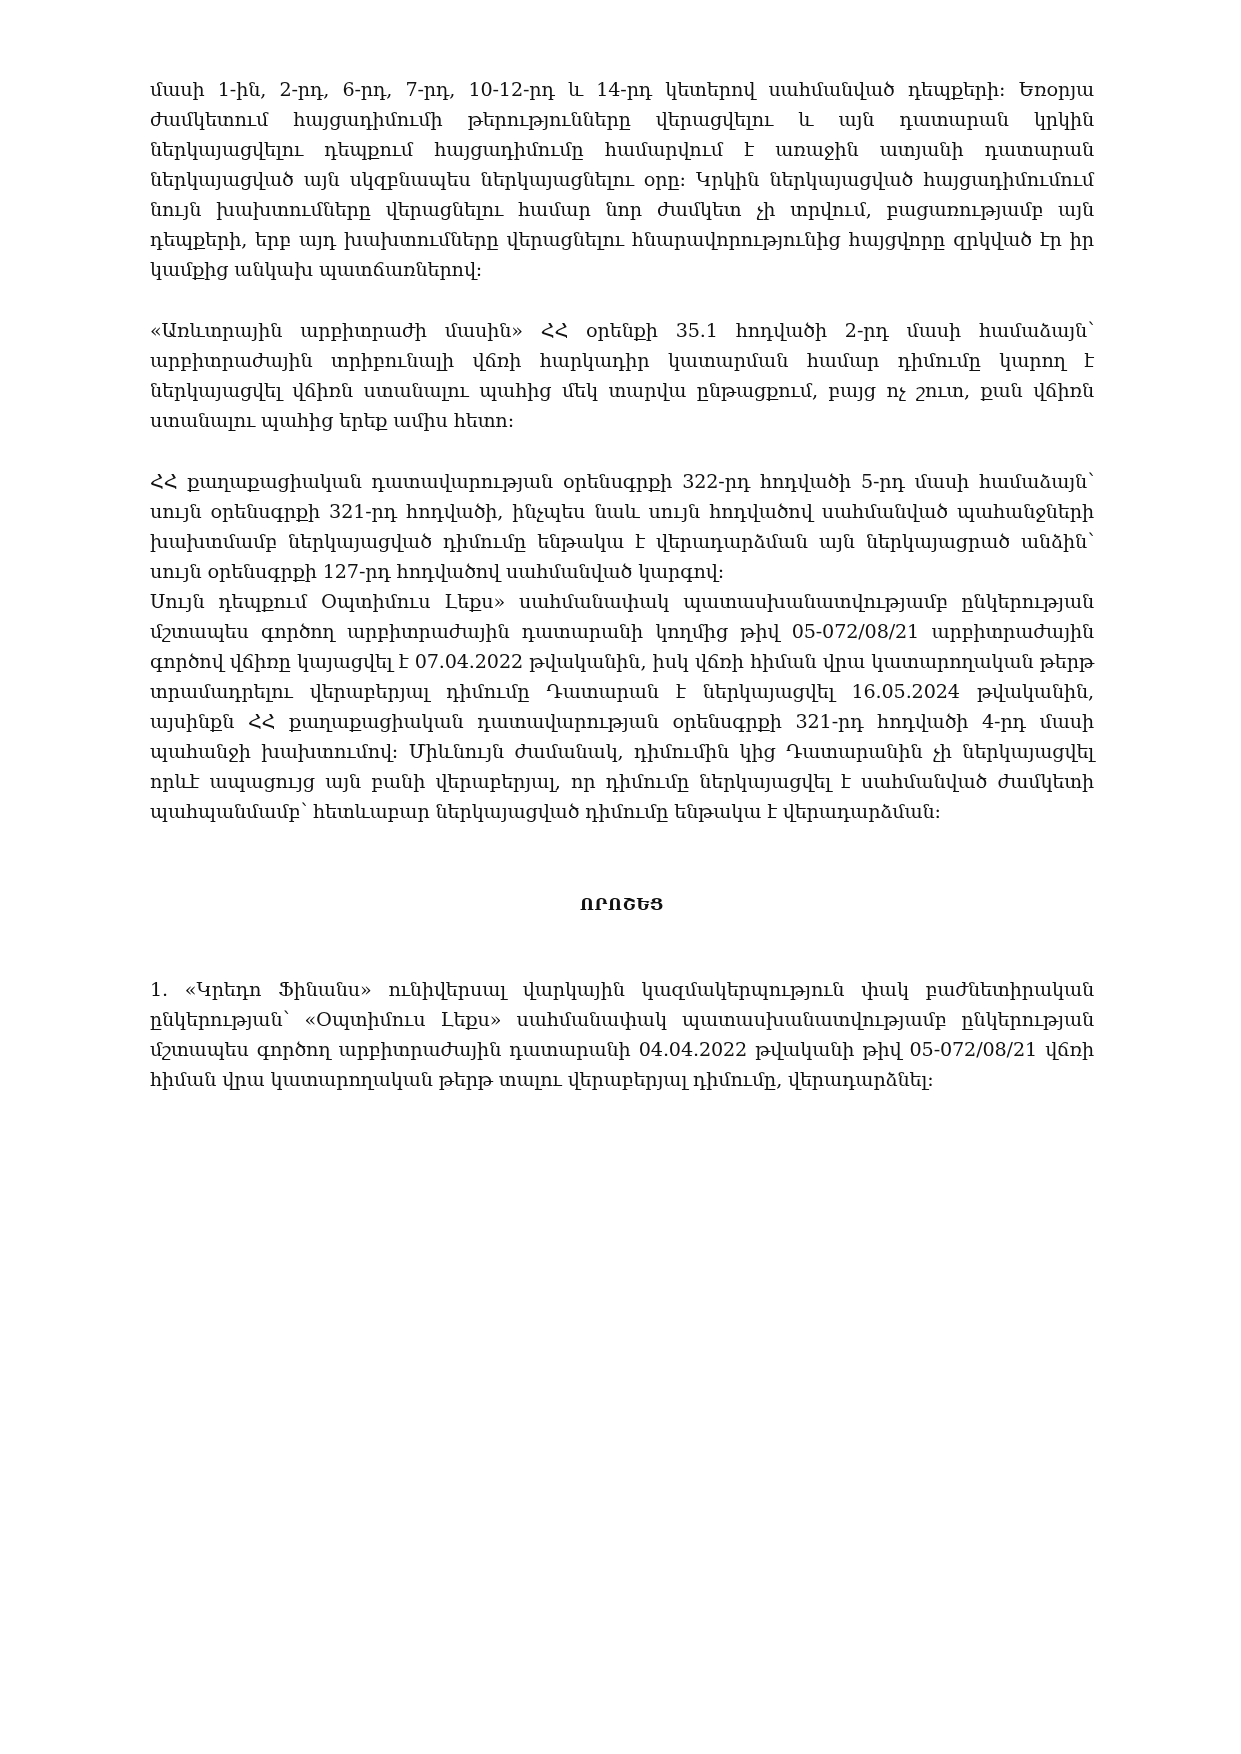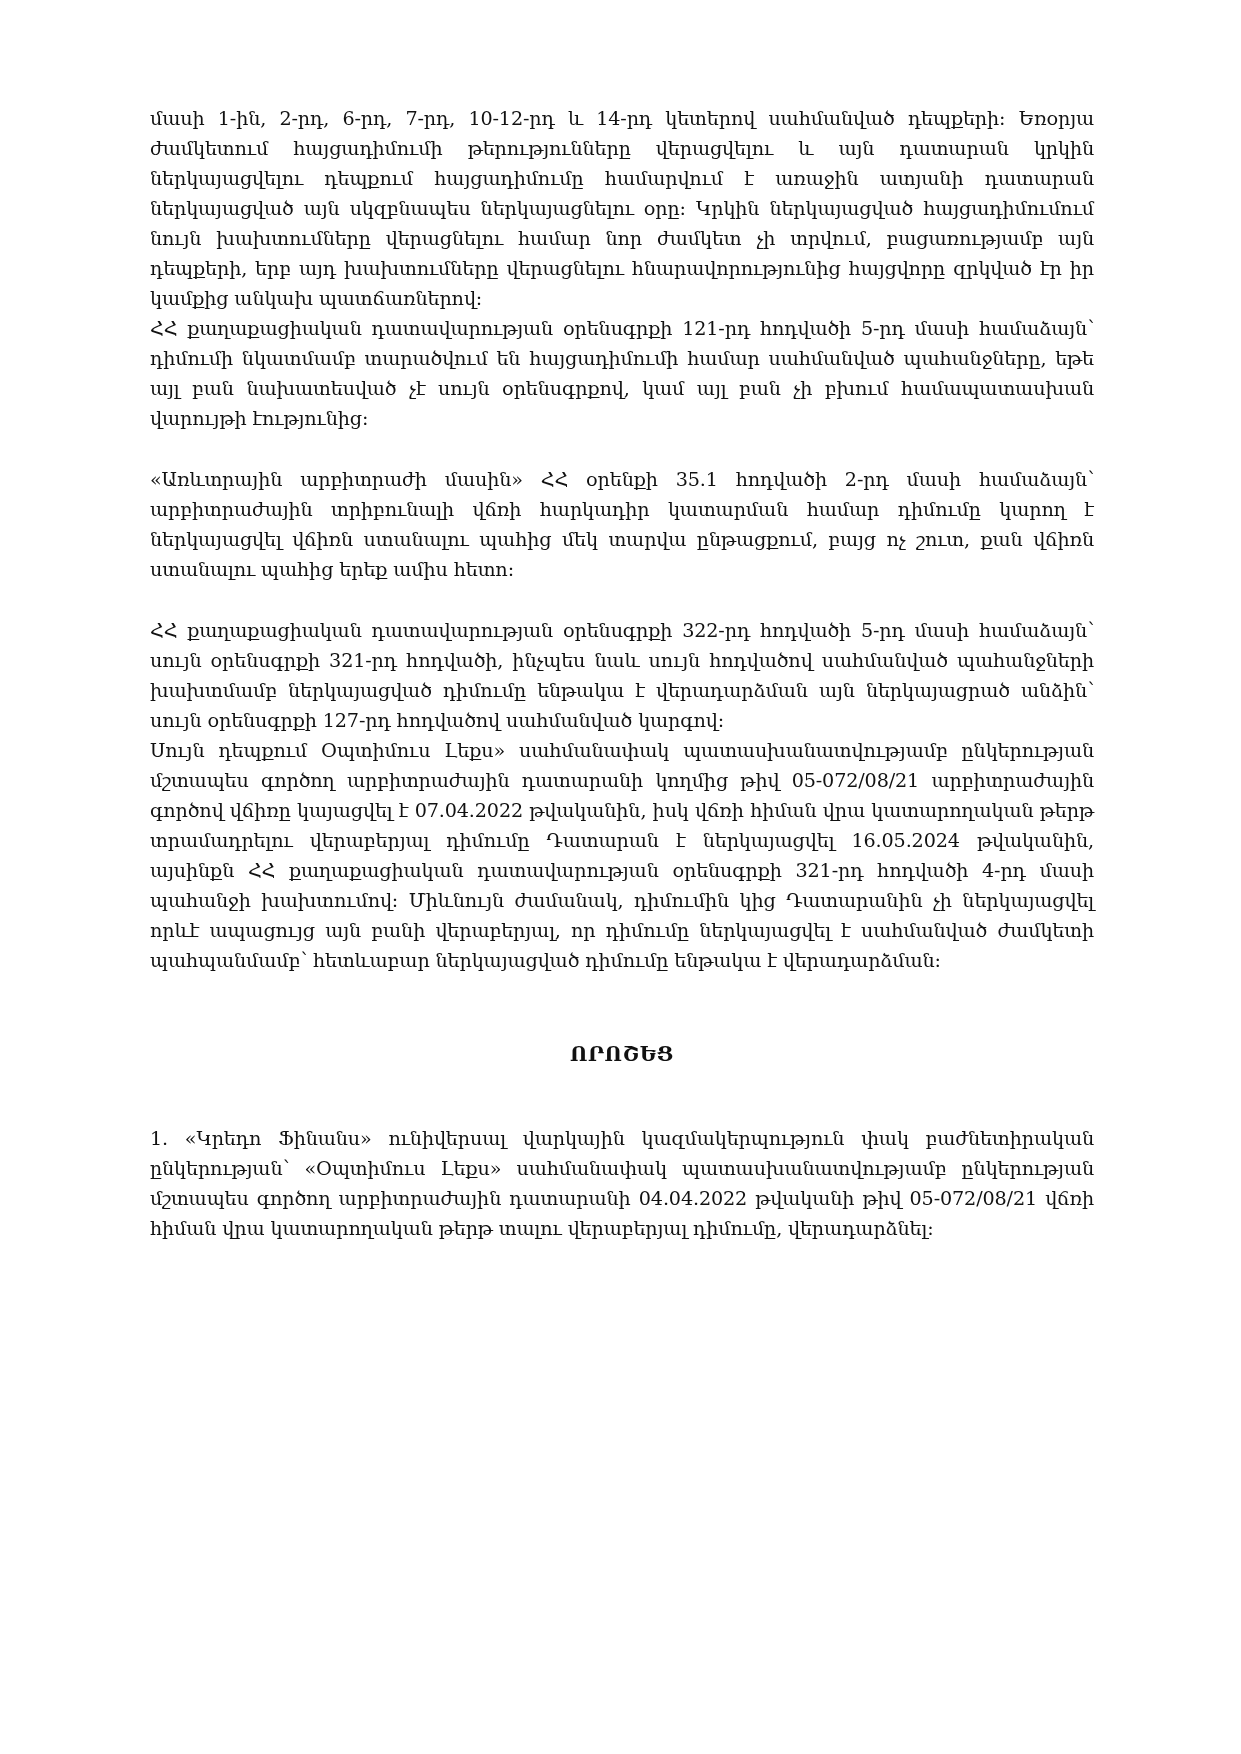--- a/index.html
+++ b/index.html
@@ -11,59 +11,58 @@
       width: 1241px;
       height: 1754px;
       position: relative;
       overflow: hidden;
       font-family: "DejaVu Serif", "Liberation Serif", serif;
       color: #111111;
     }
     .page {
       position: absolute;
       left: 150px;
-      top: 104px;
+      top: 75px;
       width: 944px;
     }
     .para {
       margin: 0;
       font-size: 19.2px;
       line-height: 30px;
       text-align: justify;
       text-align-last: left;
       letter-spacing: -0.15px;
     }
     .gap {
       height: 31px;
     }
     .indent {
       text-indent: 40px;
     }
     .heading {
       text-align: center;
-      font-size: 20px;
+      font-size: 16px;
       line-height: 30px;
       margin: 0;
       letter-spacing: 0.5px;
     }
     .heading-block {
       height: 128px;
       display: flex;
       align-items: center;
       justify-content: center;
       margin-top: 14px;
       margin-bottom: 6px;
     }
   </style>
 </head>
 <body>
 
 <div class="page">
   <p class="para">մասի 1-ին, 2-րդ, 6-րդ, 7-րդ, 10-12-րդ և 14-րդ կետերով սահմանված դեպքերի: Եռօրյա ժամկետում հայցադիմումի թերությունները վերացվելու և այն դատարան կրկին ներկայացվելու դեպքում հայցադիմումը համարվում է առաջին ատյանի դատարան ներկայացված այն սկզբնապես ներկայացնելու օրը: Կրկին ներկայացված հայցադիմումում նույն խախտումները վերացնելու համար նոր ժամկետ չի տրվում, բացառությամբ այն դեպքերի, երբ այդ խախտումները վերացնելու հնարավորությունից հայցվորը զրկված էր իր կամքից անկախ պատճառներով:</p>
-  <p class="para">ՀՀ քաղաքացիական դատավարության օրենսգրքի 121-րդ հոդվածի 5-րդ մասի համաձայն՝ դիմումի նկատմամբ տարածվում են հայցադիմումի համար սահմանված պահանջները, եթե այլ բան նախատեսված չէ սույն օրենսգրքով, կամ այլ բան չի բխում համապատասխան վարույթի էությունից:</p>
   <div class="gap"></div>
   <p class="para">«Առևտրային արբիտրաժի մասին» ՀՀ օրենքի 35.1 հոդվածի 2-րդ մասի համաձայն՝ արբիտրաժային տրիբունալի վճռի հարկադիր կատարման համար դիմումը կարող է ներկայացվել վճիռն ստանալու պահից մեկ տարվա ընթացքում, բայց ոչ շուտ, քան վճիռն ստանալու պահից երեք ամիս հետո:</p>
   <div class="gap"></div>
   <p class="para">ՀՀ քաղաքացիական դատավարության օրենսգրքի 322-րդ հոդվածի 5-րդ մասի համաձայն՝ սույն օրենսգրքի 321-րդ հոդվածի, ինչպես նաև սույն հոդվածով սահմանված պահանջների խախտմամբ ներկայացված դիմումը ենթակա է վերադարձման այն ներկայացրած անձին՝ սույն օրենսգրքի 127-րդ հոդվածով սահմանված կարգով:</p>
   <p class="para">Սույն դեպքում Օպտիմուս Լեքս» սահմանափակ պատասխանատվությամբ ընկերության մշտապես գործող արբիտրաժային  դատարանի կողմից թիվ 05-072/08/21 արբիտրաժային գործով վճիռը կայացվել է 07.04.2022 թվականին, իսկ վճռի հիման վրա կատարողական թերթ տրամադրելու վերաբերյալ դիմումը Դատարան է ներկայացվել 16.05.2024 թվականին, այսինքն ՀՀ քաղաքացիական դատավարության օրենսգրքի 321-րդ հոդվածի 4-րդ մասի պահանջի խախտումով: Միևնույն ժամանակ, դիմումին կից Դատարանին չի ներկայացվել որևէ ապացույց այն բանի վերաբերյալ, որ դիմումը ներկայացվել է սահմանված ժամկետի պահպանմամբ՝ հետևաբար ներկայացված դիմումը ենթակա է վերադարձման:</p>
   <div class="heading-block">
     <h2 class="heading">ՈՐՈՇԵՑ</h2>
   </div>
   <p class="para">1. «Կրեդո Ֆինանս» ունիվերսալ վարկային կազմակերպություն փակ բաժնետիրական ընկերության՝ «Օպտիմուս Լեքս» սահմանափակ պատասխանատվությամբ ընկերության մշտապես գործող արբիտրաժային դատարանի 04.04.2022 թվականի թիվ 05-072/08/21 վճռի հիման վրա կատարողական թերթ տալու վերաբերյալ դիմումը, վերադարձնել:</p>
 </div>

